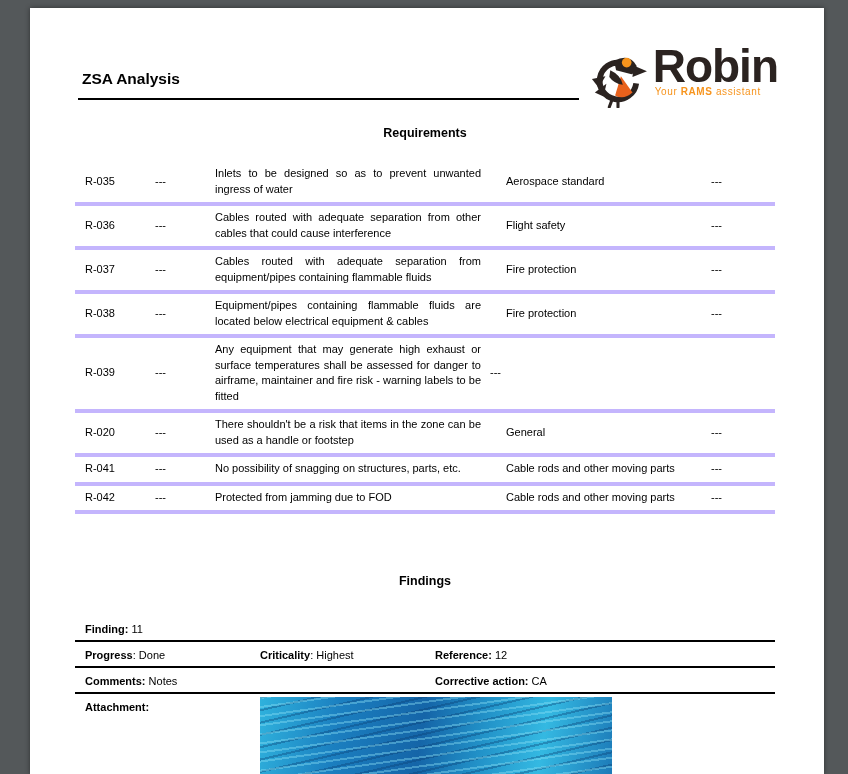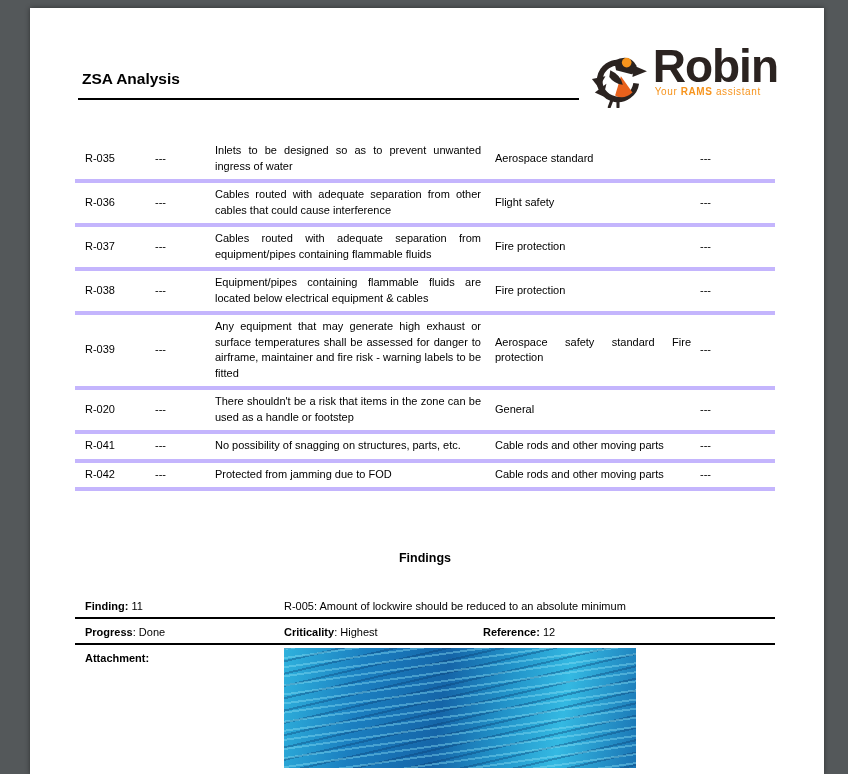--- a/index.html
+++ b/index.html
@@ -49,26 +49,26 @@
   .section-heading{
     text-align:center;font-weight:bold;font-size:12.5px;line-height:14px;
     margin:9px 0 0 0;
   }
   
   .req-table{margin-top:22px;font-size:11px;line-height:15.5px;}
   .req-row{display:flex;align-items:center;padding:4px 0 5px 0;border-bottom:4px solid #c4b5fd;}
   .c-id{flex:0 0 70px;padding-left:10px;box-sizing:border-box;}
   .c-d1{flex:0 0 70px;padding-left:10px;box-sizing:border-box;}
   .c-desc{flex:0 0 266px;text-align:justify;}
-  .c-cat{flex:0 0 196px;margin-left:14px;text-align:justify;}
+  .c-cat{flex:0 0 196px;margin-left:25px;text-align:justify;}
   .c-d2{flex:1;margin-left:9px;}
   
   .find-heading{margin-top:60px;}
   .find-table{margin-top:28px;font-size:11px;line-height:14px;}
-  .find-row{display:flex;align-items:flex-start;padding:6px 0 4px 0;border-bottom:2px solid #000;gap:24px;}
+  .find-row{display:flex;align-items:flex-start;padding:6px 0 4px 0;border-bottom:2px solid #000;}
   .find-row.last{border-bottom:none;padding-bottom:0;}
   .f-c1{flex:0 0 175px;padding-left:10px;box-sizing:border-box;}
   .f-c2{flex:0 0 175px;padding-left:10px;box-sizing:border-box;}
   .f-rest{flex:1;padding-left:10px;}
   .lbl{font-weight:bold;}
   
   .attachment-img{
     width:352px;height:120px;margin-top:-3px;
     background:
       repeating-linear-gradient(172deg, rgba(140,225,245,.40) 0 2px, rgba(140,225,245,0) 2px 9px),
@@ -97,20 +97,21 @@
       <path d="M25 49 L22 57 M31 50 L31 57" stroke="#2B2320" stroke-width="3.2" stroke-linecap="round"></path>
     </svg>
     <div class="logo-text">
       <span class="brand">Robin</span>
       <span class="tagline"><span>Your </span><b>RAMS</b><span> assistant</span></span>
     </div>
   </div>
 
   <div class="content">
 
+    <div class="section-heading">Requirements</div>
 
     <div class="req-table" id="req-table">
   <div class="req-row">
     <div class="c-id">R-035</div>
     <div class="c-d1">---</div>
     <div class="c-desc">Inlets to be designed so as to prevent unwanted ingress of water</div>
     <div class="c-cat">Aerospace standard</div>
     <div class="c-d2">---</div>
   </div>
 
@@ -135,21 +136,20 @@
     <div class="c-d1">---</div>
     <div class="c-desc">Equipment/pipes containing flammable fluids are located below electrical equipment &amp; cables</div>
     <div class="c-cat">Fire protection</div>
     <div class="c-d2">---</div>
   </div>
 
   <div class="req-row">
     <div class="c-id">R-039</div>
     <div class="c-d1">---</div>
     <div class="c-desc">Any equipment that may generate high exhaust or surface temperatures shall be assessed for danger to airframe, maintainer and fire risk - warning labels to be fitted</div>
-    <div class="c-cat">Aerospace safety standard Fire protection</div>
     <div class="c-d2">---</div>
   </div>
 
   <div class="req-row">
     <div class="c-id">R-020</div>
     <div class="c-d1">---</div>
     <div class="c-desc">There shouldn't be a risk that items in the zone can be used as a handle or footstep</div>
     <div class="c-cat">General</div>
     <div class="c-d2">---</div>
   </div>
@@ -169,26 +169,30 @@
     <div class="c-cat">Cable rods and other moving parts</div>
     <div class="c-d2">---</div>
   </div>
 </div>
 
     <div class="section-heading find-heading">Findings</div>
 
     <div class="find-table">
       <div class="find-row">
         <div class="f-c1"><span class="lbl">Finding:</span><span> 11</span></div>
-        <div class="f-rest">R-005: Amount of lockwire should be reduced to an absolute minimum</div>
       </div>
       <div class="find-row">
         <div class="f-c1"><span class="lbl">Progress</span><span>: Done</span></div>
         <div class="f-c2"><span class="lbl">Criticality</span><span>: Highest</span></div>
         <div class="f-rest"><span class="lbl">Reference:</span><span> 12</span></div>
+      </div>
+      <div class="find-row">
+        <div class="f-c1"><span class="lbl">Comments:</span><span> Notes</span></div>
+        <div class="f-c2"></div>
+        <div class="f-rest"><span class="lbl">Corrective action:</span><span> CA</span></div>
       </div>
       <div class="find-row last">
         <div class="f-c1"><span class="lbl">Attachment:</span></div>
         <div class="f-rest">
           <div class="attachment-img"></div>
         </div>
       </div>
     </div>
 
   </div>

